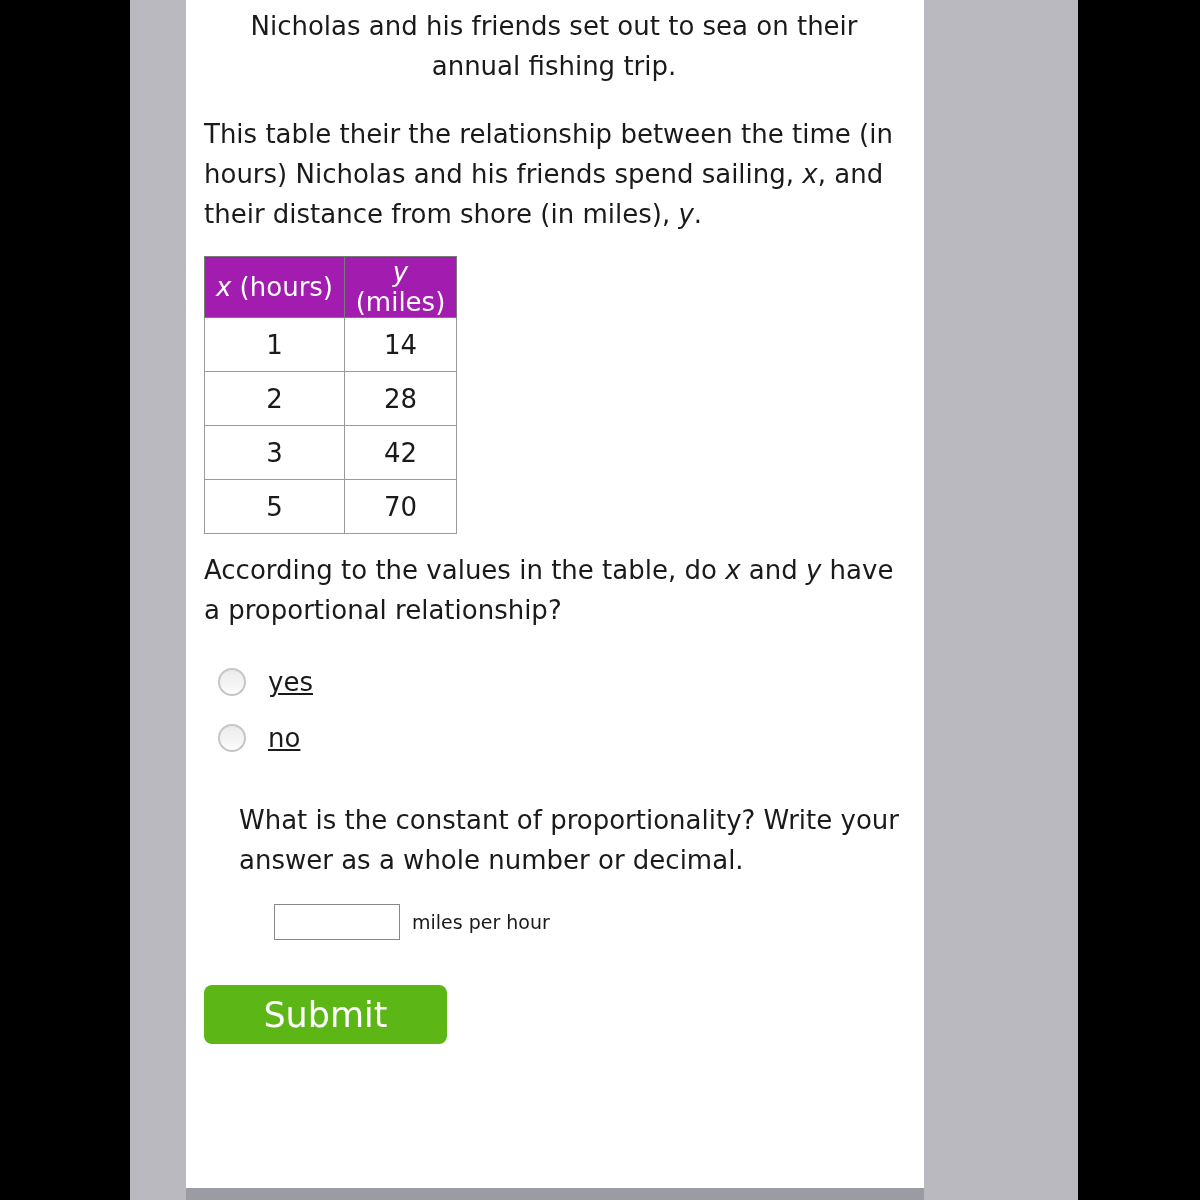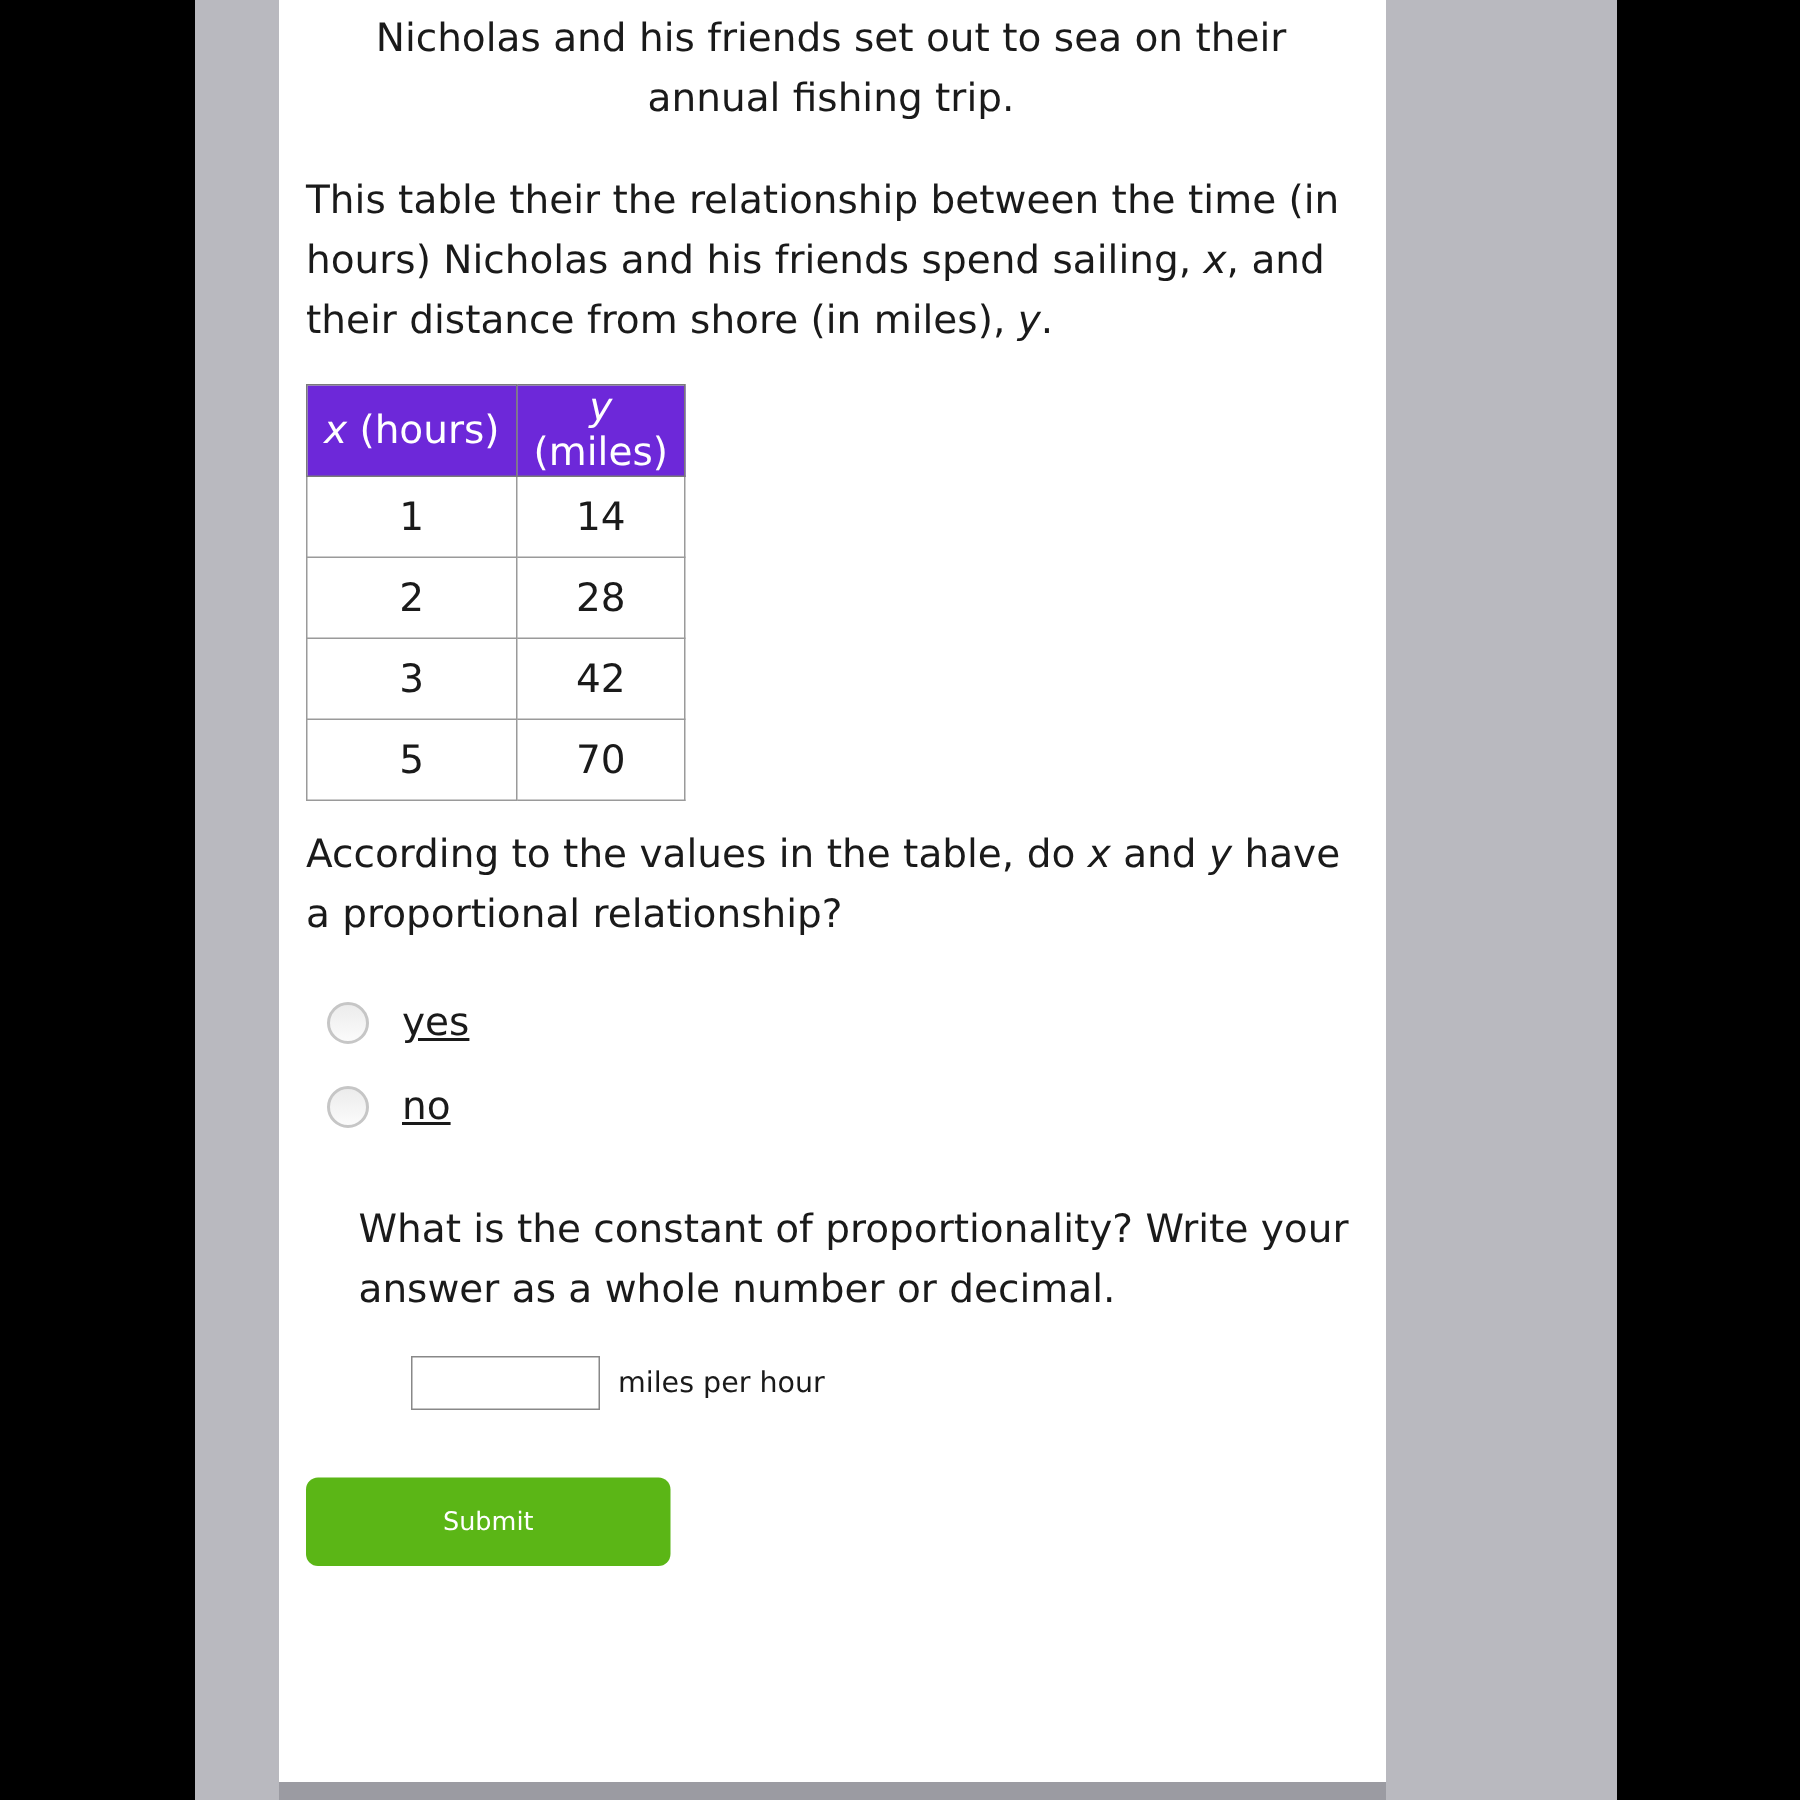--- a/index.html
+++ b/index.html
@@ -42,21 +42,21 @@
     border-collapse: collapse;
     margin-top: 22px;
   }
   table.data-table th, table.data-table td {
     border: 1px solid #9a9a9a;
     font-size: 26px;
     font-weight: normal;
     text-align: center;
   }
   table.data-table th {
-    background: #6d28d9;
+    background: #a21caf;
     color: #ffffff;
     height: 52px;
     padding: 0 8px;
     border-color: #7a7a7a;
   }
   table.data-table td { height: 54px; background: #fff; }
   .col-x { width: 140px; }
   .col-y { width: 112px; }
   .question { margin-top: 16px; }
   .radio-group { margin-top: 30px; margin-left: 14px; }
@@ -99,21 +99,21 @@
     font-family: "DejaVu Sans", "Liberation Sans", sans-serif;
   }
   .answer-suffix { font-size: 19px; margin-left: 12px; }
   .submit-btn {
     margin-top: 45px;
     width: 243px; height: 59px;
     background: #5bb616;
     border: none;
     border-radius: 8px;
     color: #ffffff;
-    font-size: 17px;
+    font-size: 35px;
     font-family: "DejaVu Sans", "Liberation Sans", sans-serif;
     cursor: pointer;
   }
 </style>
 </head>
 <body>
 
 <div class="black-bar black-left"></div>
 <div class="gray-strip gray-left"></div>
 <div class="gray-strip gray-right"></div>

